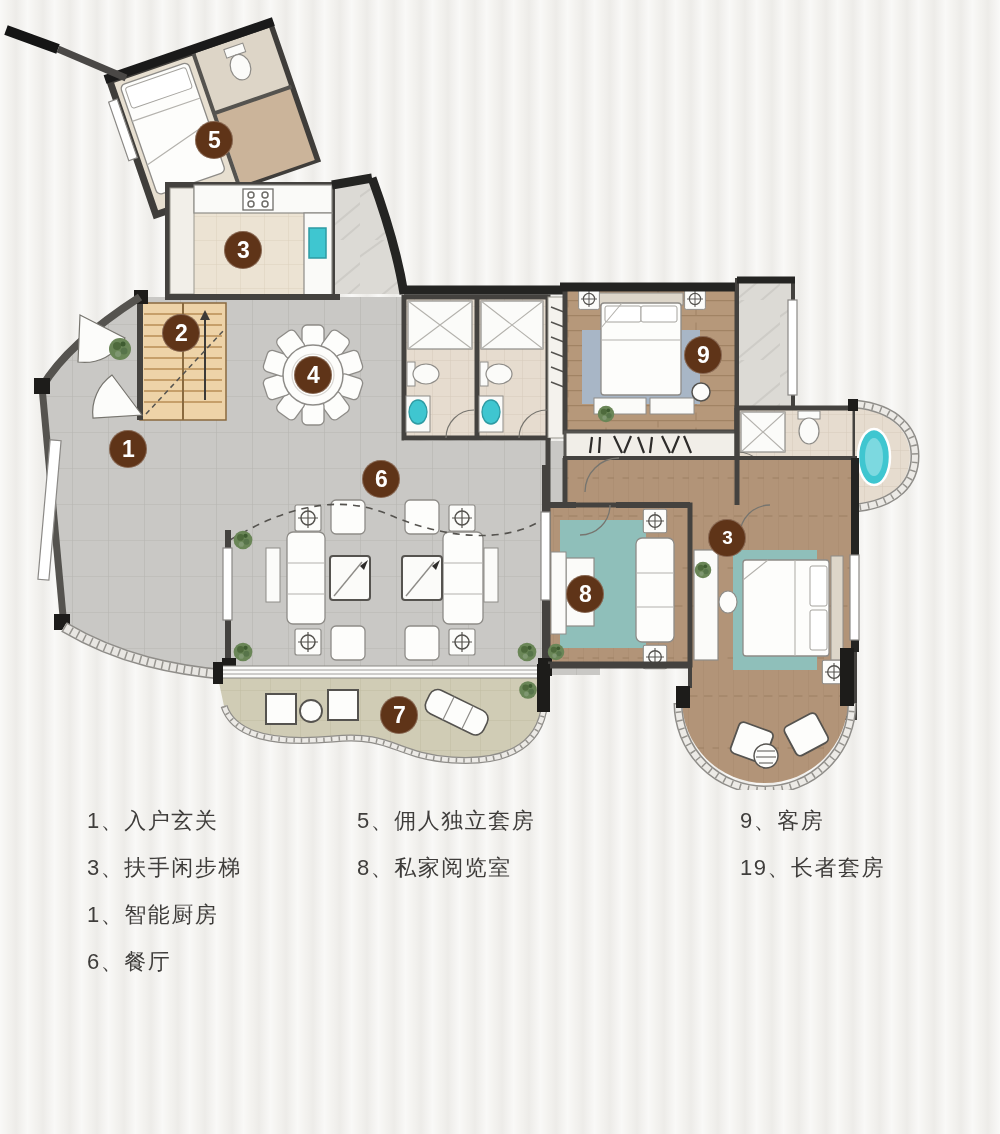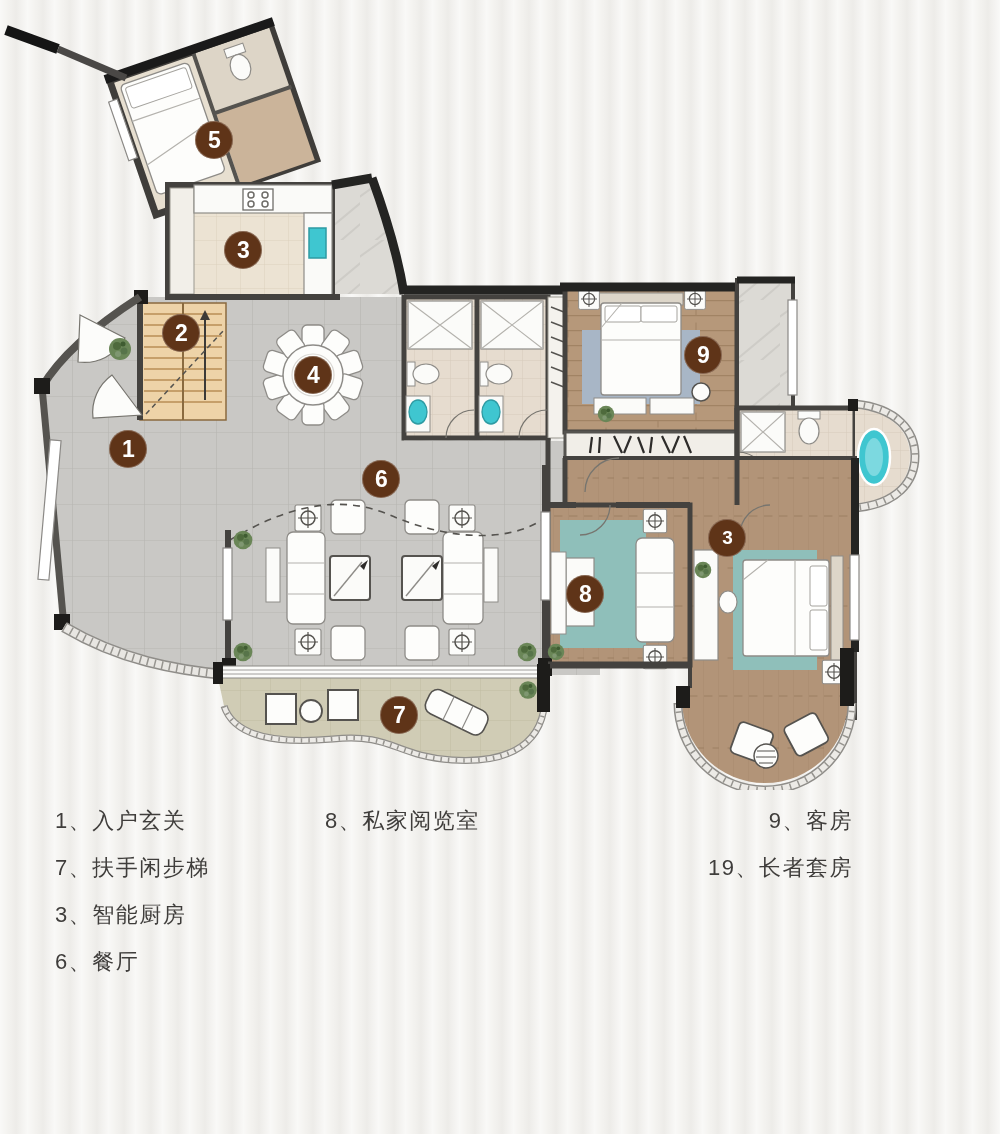--- a/index.html
+++ b/index.html
@@ -23,24 +23,24 @@
     position:absolute;width:38px;height:38px;border-radius:50%;
     background:var(--badge-bg,#5f3418);
     color:var(--badge-text,#fff);
     font-weight:bold;font-size:23px;line-height:38px;text-align:center;
     transform:translate(-50%,-50%);
     box-shadow:0 0 0 1px rgba(255,255,255,.25) inset;
     letter-spacing:-1px;
   }
   .badge.small-num{font-size:19px;}
   .legend{position:absolute;left:0;top:806px;width:1000px;height:190px;color:var(--legend-text,#3f3d3b);}
-  .legend-col{position:absolute;top:0;display:flex;flex-direction:column;}
+  .legend-col{position:absolute;top:0;display:flex;flex-direction:column;margin-left:32px;}
   .legend-col.c1{left:55px;}
   .legend-col.c2{left:325px;}
-  .legend-col.c3{left:708px;text-align:right;}
+  .legend-col.c3{left:708px;}
   .legend-item{
     height:24px;margin-bottom:23px;font-size:22px;font-weight:500;
     letter-spacing:1.5px;white-space:nowrap;
   }
   .footer{position:absolute;left:0;top:1000px;width:1000px;height:134px;}
 </style>
 </head>
 <body>
 
 <div class="page">
@@ -376,25 +376,26 @@
     <div class="badge" style="left:381px;top:479px">6</div>
     <div class="badge" style="left:399px;top:715px">7</div>
     <div class="badge" style="left:585px;top:594px">8</div>
     <div class="badge" style="left:703px;top:355px">9</div>
     <div class="badge small-num" style="left:727px;top:538px">3</div>
   </div>
 
   <div class="legend">
     <div class="legend-col c1">
       <div class="legend-item">1、入户玄关</div>
-      <div class="legend-item">7、扶手闲步梯</div>
-      <div class="legend-item">3、智能厨房</div>
+      <div class="legend-item">3、扶手闲步梯</div>
+      <div class="legend-item">1、智能厨房</div>
       <div class="legend-item">6、餐厅</div>
     </div>
     <div class="legend-col c2">
+      <div class="legend-item">5、佣人独立套房</div>
       <div class="legend-item">8、私家阅览室</div>
     </div>
     <div class="legend-col c3">
       <div class="legend-item">9、客房</div>
       <div class="legend-item">19、长者套房</div>
     </div>
   </div>
 
   <div class="footer">
     

